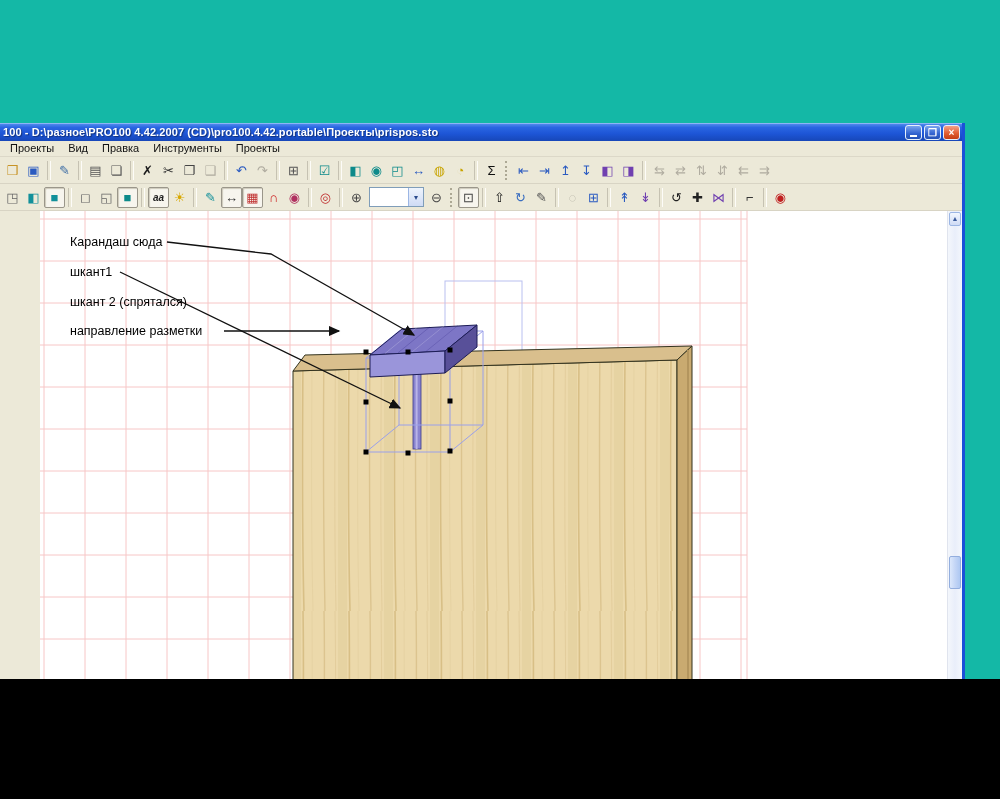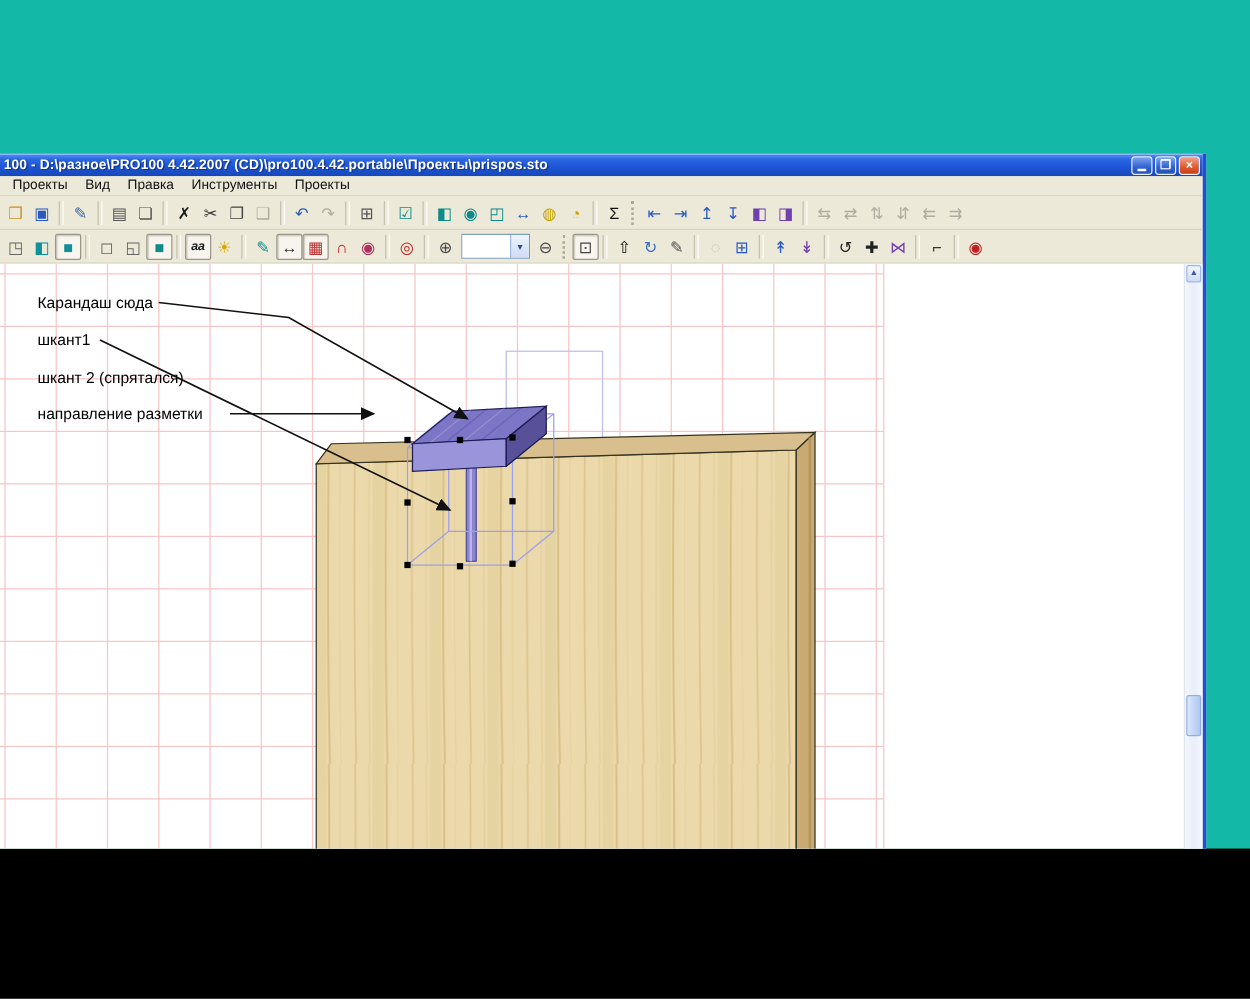--- a/index.html
+++ b/index.html
@@ -37,21 +37,21 @@
   .tbsep{width:2px;height:19px;border-left:1px solid #c6c2b2;border-right:1px solid #fdfcf8;
          margin:0 3px;flex:0 0 2px;}
   .tbsep.dotted{border-left:2px dotted #aca894;border-right:none;width:3px;flex-basis:3px;}
   .tb-combo{display:inline-flex;height:18px;margin:0 2px;border:1px solid #7f9db9;background:#fff;
             align-items:stretch;flex:0 0 auto;}
   .combo-input{width:34px;border:none;outline:none;font-size:11px;padding:0 2px;
                font-family:"Liberation Sans",sans-serif;}
   .combo-drop{width:14px;background:linear-gradient(180deg,#eef4fd,#cfdbf5);border-left:1px solid #9cb6e4;
               font-size:8px;color:#2a4a8c;display:flex;align-items:center;justify-content:center;}
   
-  .canvas{position:relative;flex:1;background:#fff;overflow:hidden;}
+  .canvas{position:relative;flex:1;background:#fff;overflow:hidden;margin-left:40px;}
   .canvas svg{position:absolute;left:0;top:0;}
   .anno{font-size:12.5px;fill:#000;font-family:"Liberation Sans",sans-serif;}
   
   .vscroll{position:absolute;top:0;right:0;width:14px;height:100%;
            background:linear-gradient(90deg,#f4f7fc,#e9eefa 50%,#f4f7fc);border-left:1px solid #e0e4ee;}
   .vs-up{position:absolute;top:1px;left:1px;width:12px;height:14px;border:1px solid #9cb6e4;border-radius:2px;
          background:linear-gradient(180deg,#f2f7fe,#cfdbf5);color:#3a5a9c;font-size:7px;line-height:12px;
          text-align:center;box-sizing:border-box;}
   .vs-thumb{position:absolute;top:345px;left:1px;width:12px;height:33px;border:1px solid #93aede;border-radius:2px;
             background:linear-gradient(90deg,#dce8fb,#c4d6f6 50%,#aec8f2);box-sizing:border-box;}

